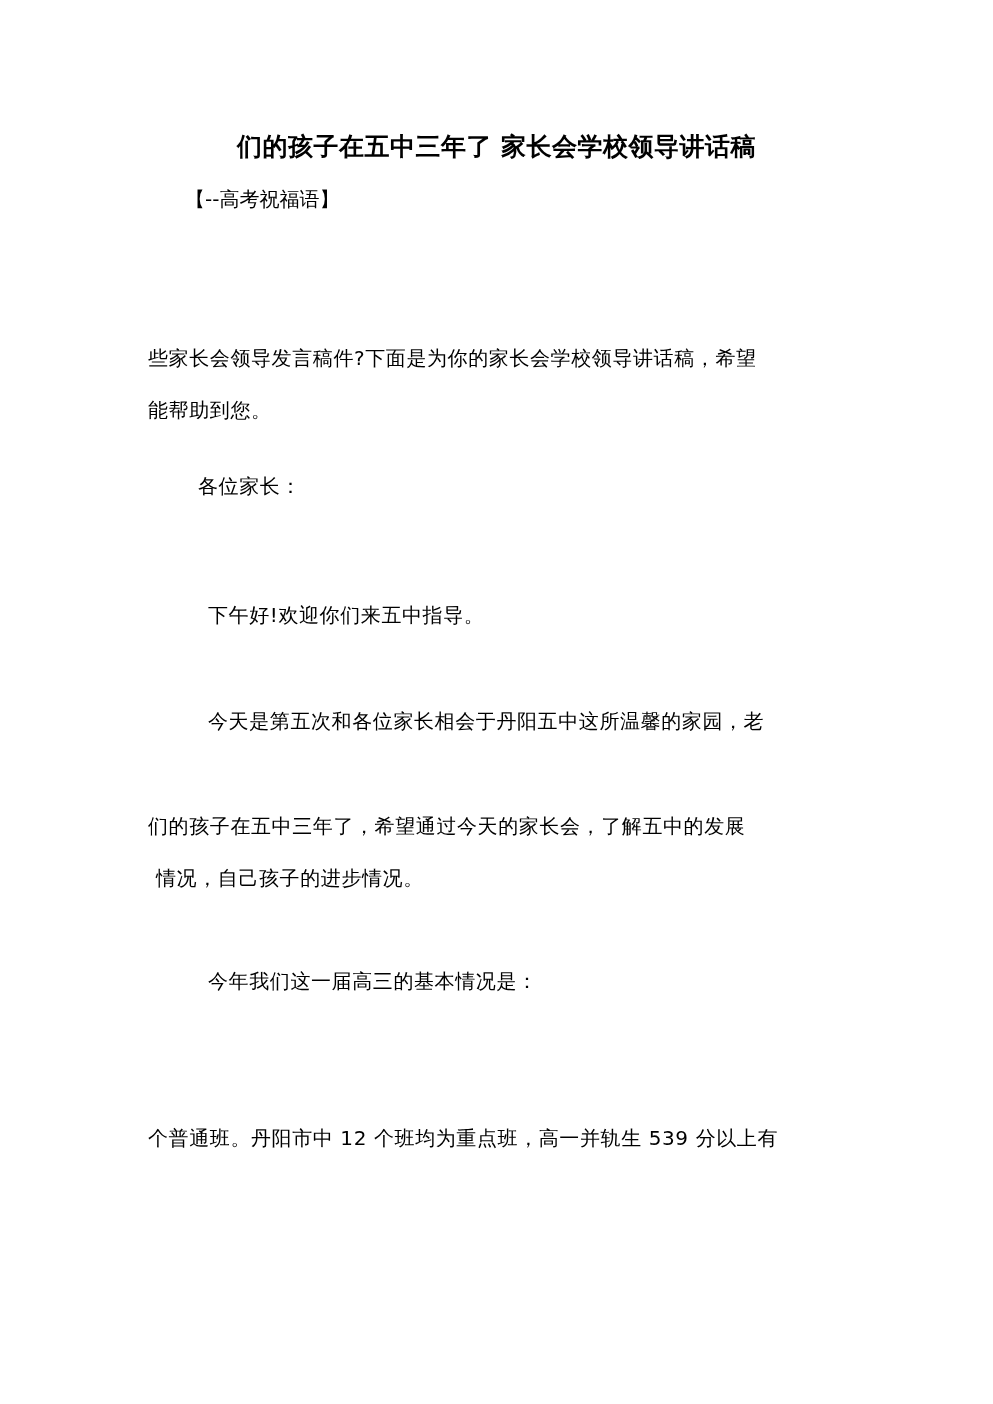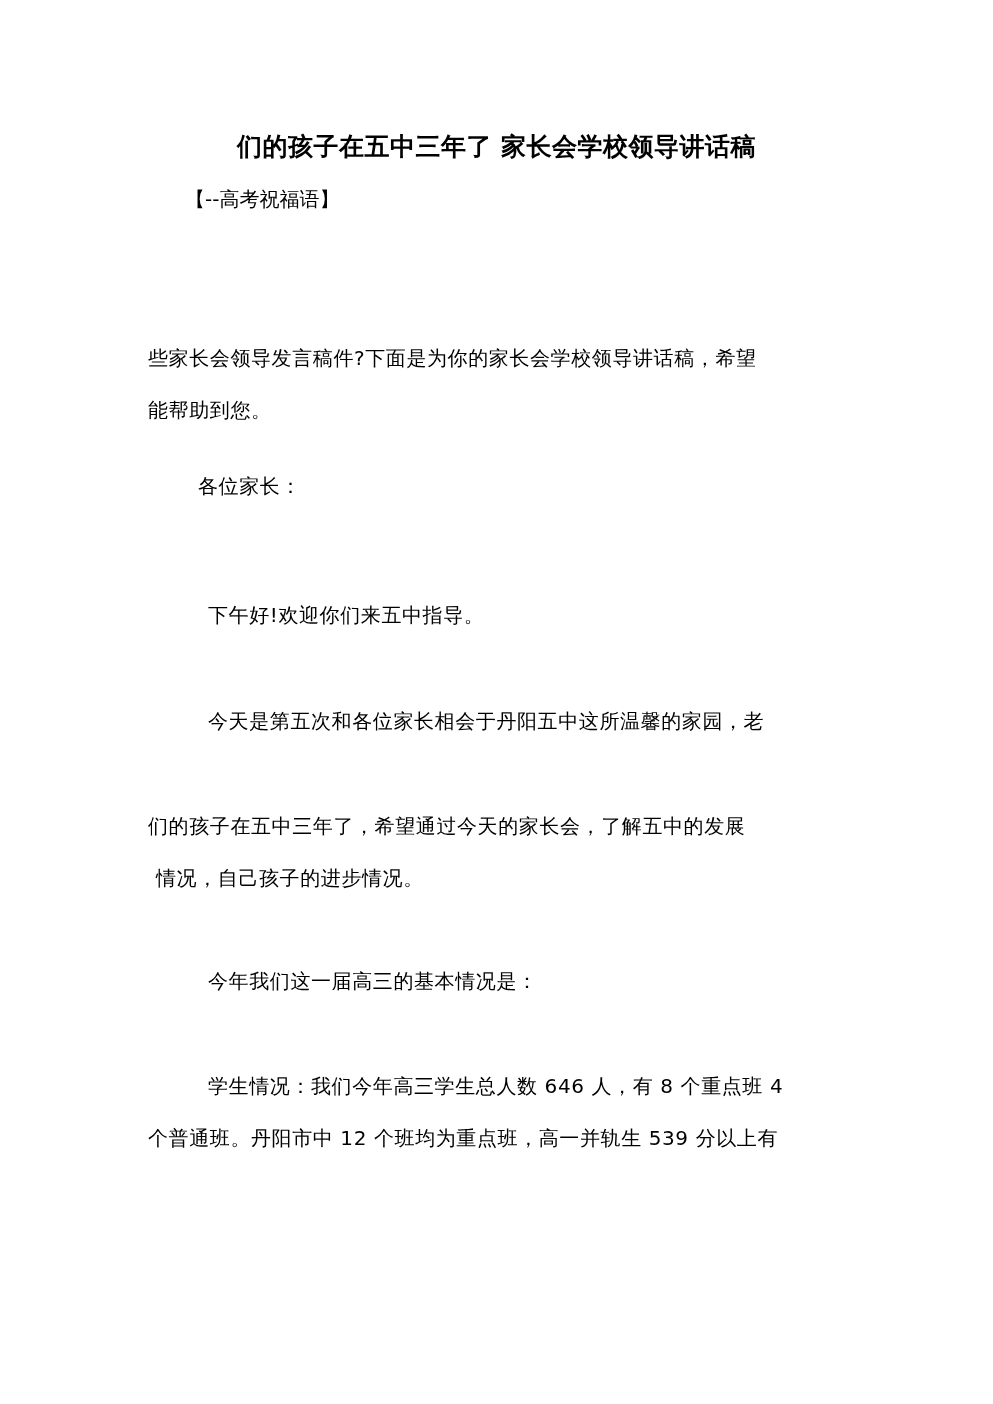--- a/index.html
+++ b/index.html
@@ -64,16 +64,15 @@
   <div class="line" style="top:472px;left:185px;margin-left:13px;">各位家长：</div>
 
   <div class="line" style="top:601px;left:208px;">下午好!欢迎你们来五中指导。</div>
 
   <div class="line" style="top:707px;left:208px;">今天是第五次和各位家长相会于丹阳五中这所温馨的家园，老</div>
   <div class="line" style="top:812px;left:148px;font-family:Liberation Serif, serif;">们的孩子在五中三年了，希望通过今天的家长会，了解五中的发展</div>
   <div class="line" style="top:864px;left:156px;">情况，自己孩子的进步情况。</div>
 
   <div class="line" style="top:967px;left:208px;">今年我们这一届高三的基本情况是：</div>
 
-  <div class="line" style="top:1072px;left:208px;">学生情况：我们今年高三学生总人数 646 人，有 8 个重点班 4</div>
   <div class="line" style="top:1124px;left:148px;">个普通班。丹阳市中 12 个班均为重点班，高一并轨生 539 分以上有</div>
 
 </div>
 
 </body></html>

